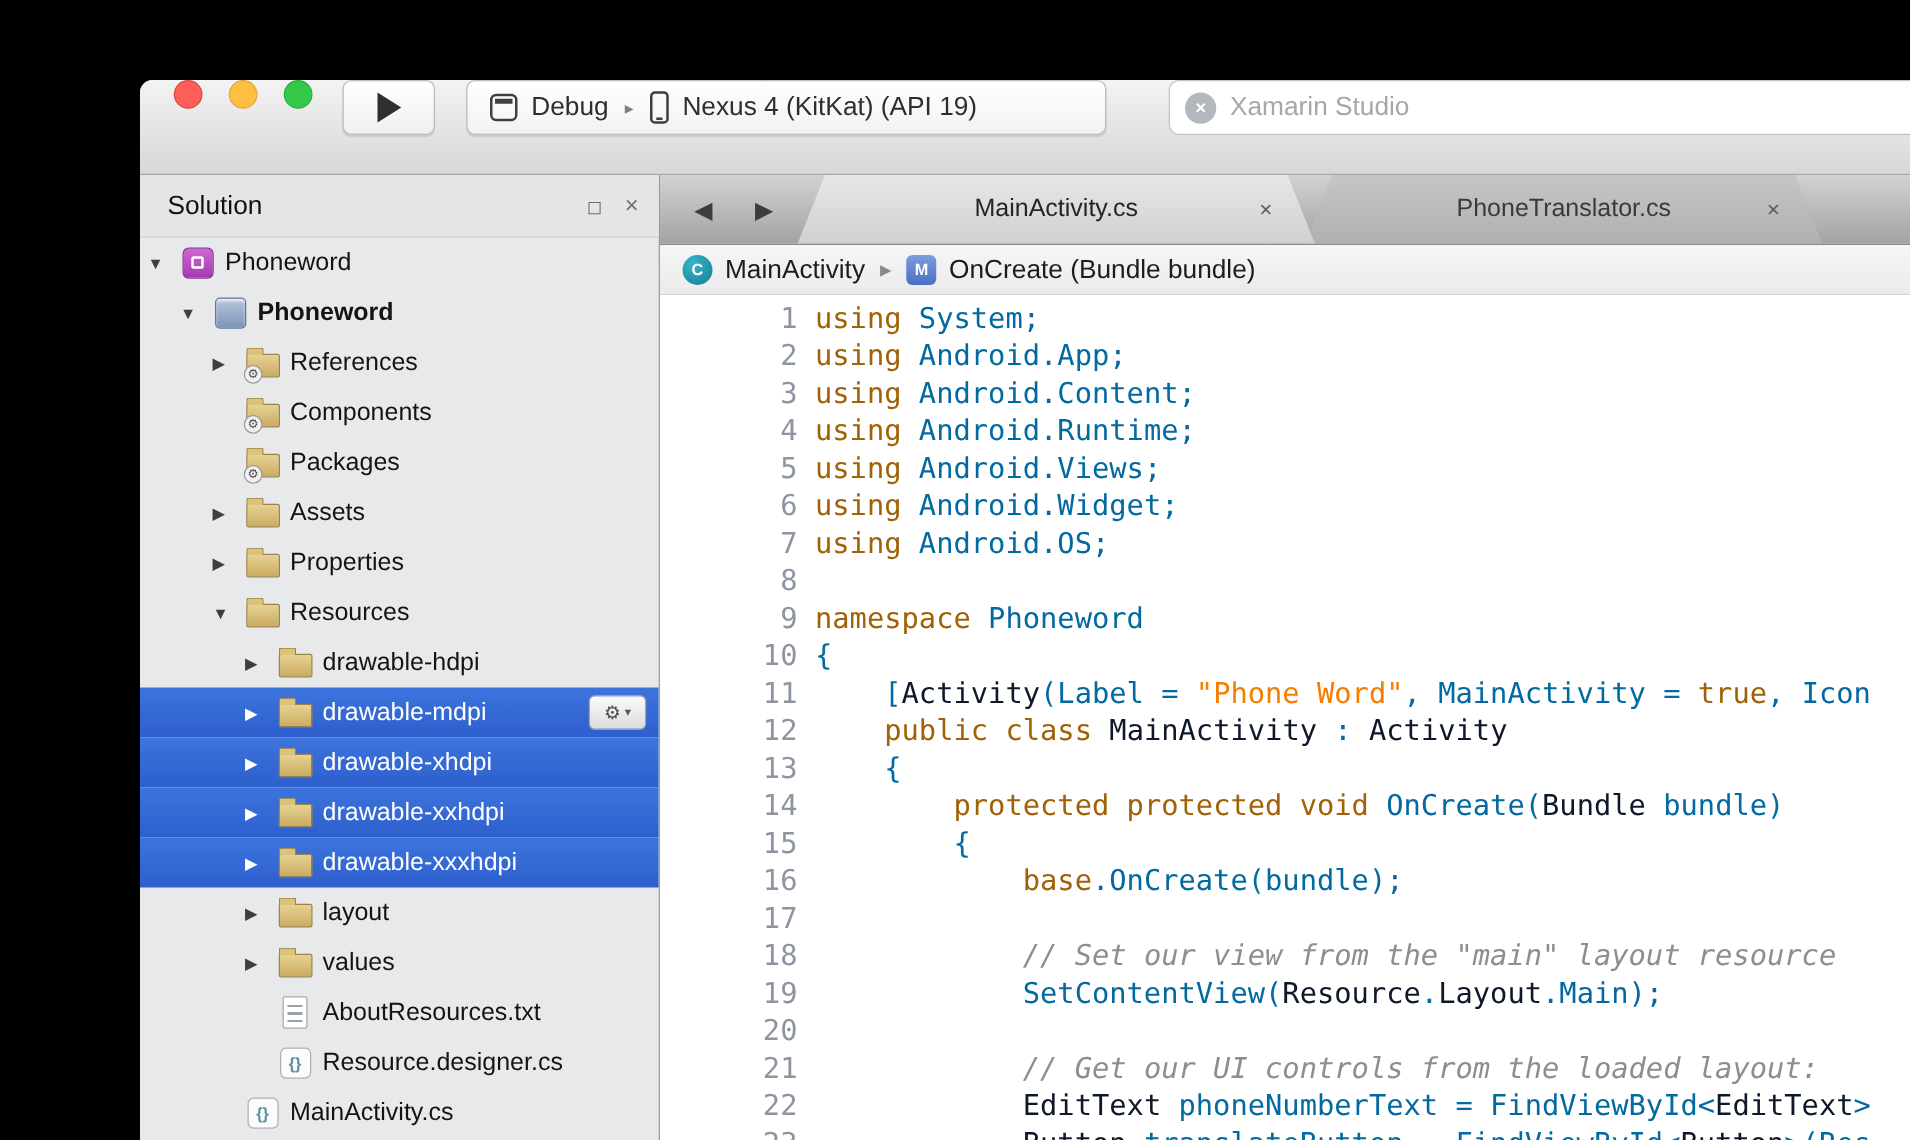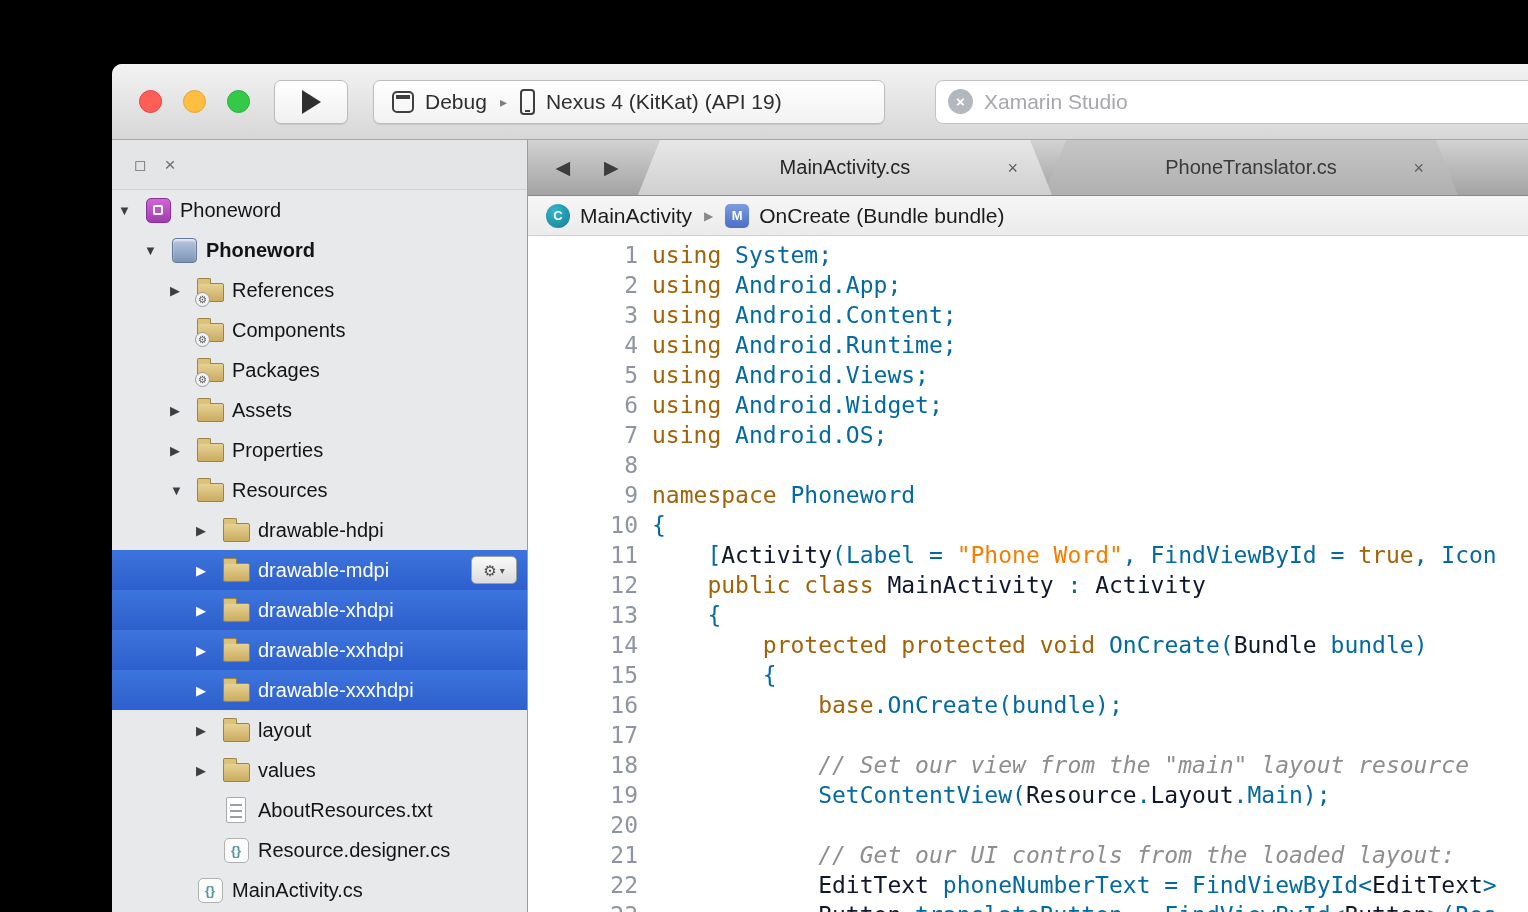--- a/index.html
+++ b/index.html
@@ -1,20 +1,20 @@
 <!DOCTYPE html>
 <html><head>
 <meta charset="utf-8">
 <style>
   *{margin:0;padding:0;box-sizing:border-box}
   html,body{width:1528px;height:912px;overflow:hidden;background:#000;font-family:"Liberation Sans",sans-serif}
   .window{position:absolute;left:112px;top:64px;width:1416px;height:848px;border-radius:10px 0 0 0;overflow:hidden;background:#e8e9eb;display:flex;flex-direction:column}
 
   
-  .titlebar{flex:0 0 76px;background:linear-gradient(#f3f3f3,#d7d7d7);border-bottom:1px solid #a6a6a6;display:flex;align-items:center}
+  .titlebar{flex:0 0 76px;background:linear-gradient(#f3f3f3,#d7d7d7);border-bottom:1px solid #a6a6a6;display:flex;}
   .traffic{display:flex;gap:21px;margin-left:27px;flex:0 0 auto}
   .light{width:23px;height:23px;border-radius:50%}
   .light.red{background:#fd5e57;border:1px solid #e14640}
   .light.yellow{background:#fdbe41;border:1px solid #e0a835}
   .light.green{background:#35c94a;border:1px solid #27b03a}
   .run-btn{margin-left:24px;width:74px;height:44px;border:1px solid #bdbdbd;border-radius:7px;background:linear-gradient(#ffffff,#f0f0f0);display:flex;align-items:center;justify-content:center;box-shadow:0 1px 1px rgba(0,0,0,.10)}
   .play-icon{width:0;height:0;border-left:19px solid #2f2f2f;border-top:12px solid transparent;border-bottom:12px solid transparent}
   .combo{margin-left:25px;width:512px;height:44px;border:1px solid #bdbdbd;border-radius:7px;background:linear-gradient(#ffffff,#f2f2f2);display:flex;align-items:center;padding:0 18px;gap:11px;box-shadow:0 1px 1px rgba(0,0,0,.10)}
   .combo-label{font-size:21px;color:#2e2e2e;white-space:nowrap}
   .debug-icon{width:22px;height:22px;border:2px solid #3f3f3f;border-radius:5px;position:relative;flex:0 0 22px}
@@ -111,20 +111,21 @@
     <div class="search">
       <span class="x-badge">×</span>
       <span class="placeholder">Xamarin Studio</span>
     </div>
   </div>
 
   <div class="main">
 
     <aside class="sidebar">
       <div class="pad-header">
+        <span class="pad-title">Solution</span>
         <span class="pad-icons">
           <span class="pad-dock">◻</span>
           <span class="pad-close">×</span>
         </span>
       </div>
       <div class="tree">
           <div class="tree-row" style="padding-left: 6px;">
             <span class="disclosure">▼</span>
             <span class="node-icon">
               <span class="sol-box">
@@ -292,21 +293,21 @@
           <div class="code-line"><span class="ln">1</span><span class="code-text"><span class="tok-kw">using</span><span class="tok-p"> System;</span></span></div>
           <div class="code-line"><span class="ln">2</span><span class="code-text"><span class="tok-kw">using</span><span class="tok-p"> Android.App;</span></span></div>
           <div class="code-line"><span class="ln">3</span><span class="code-text"><span class="tok-kw">using</span><span class="tok-p"> Android.Content;</span></span></div>
           <div class="code-line"><span class="ln">4</span><span class="code-text"><span class="tok-kw">using</span><span class="tok-p"> Android.Runtime;</span></span></div>
           <div class="code-line"><span class="ln">5</span><span class="code-text"><span class="tok-kw">using</span><span class="tok-p"> Android.Views;</span></span></div>
           <div class="code-line"><span class="ln">6</span><span class="code-text"><span class="tok-kw">using</span><span class="tok-p"> Android.Widget;</span></span></div>
           <div class="code-line"><span class="ln">7</span><span class="code-text"><span class="tok-kw">using</span><span class="tok-p"> Android.OS;</span></span></div>
           <div class="code-line"><span class="ln">8</span><span class="code-text"></span></div>
           <div class="code-line"><span class="ln">9</span><span class="code-text"><span class="tok-kw">namespace</span><span class="tok-p"> Phoneword</span></span></div>
           <div class="code-line"><span class="ln">10</span><span class="code-text"><span class="tok-p">{</span></span></div>
-          <div class="code-line"><span class="ln">11</span><span class="code-text"><span class="tok-p">    [</span><span class="tok-type">Activity</span><span class="tok-p">(Label = </span><span class="tok-str">"Phone Word"</span><span class="tok-p">, FindViewById = </span><span class="tok-kw">true</span><span class="tok-p">, Icon</span></span></div>
+          <div class="code-line"><span class="ln">11</span><span class="code-text"><span class="tok-p">    [</span><span class="tok-type">Activity</span><span class="tok-p">(Label = </span><span class="tok-str">"Phone Word"</span><span class="tok-p">, MainActivity = </span><span class="tok-kw">true</span><span class="tok-p">, Icon</span></span></div>
           <div class="code-line"><span class="ln">12</span><span class="code-text"><span class="tok-p">    </span><span class="tok-kw">public</span><span class="tok-p"> </span><span class="tok-kw">class</span><span class="tok-p"> </span><span class="tok-type">MainActivity</span><span class="tok-p"> : </span><span class="tok-type">Activity</span></span></div>
           <div class="code-line"><span class="ln">13</span><span class="code-text"><span class="tok-p">    {</span></span></div>
           <div class="code-line"><span class="ln">14</span><span class="code-text"><span class="tok-p">        </span><span class="tok-kw">protected</span><span class="tok-p"> </span><span class="tok-kw">protected</span><span class="tok-p"> </span><span class="tok-kw">void</span><span class="tok-p"> OnCreate(</span><span class="tok-type">Bundle</span><span class="tok-p"> bundle)</span></span></div>
           <div class="code-line"><span class="ln">15</span><span class="code-text"><span class="tok-p">        {</span></span></div>
           <div class="code-line"><span class="ln">16</span><span class="code-text"><span class="tok-p">            </span><span class="tok-kw">base</span><span class="tok-p">.OnCreate(bundle);</span></span></div>
           <div class="code-line"><span class="ln">17</span><span class="code-text"></span></div>
           <div class="code-line"><span class="ln">18</span><span class="code-text"><span class="tok-p">            </span><span class="tok-com">// Set our view from the "main" layout resource</span></span></div>
           <div class="code-line"><span class="ln">19</span><span class="code-text"><span class="tok-p">            SetContentView(</span><span class="tok-type">Resource</span><span class="tok-p">.</span><span class="tok-type">Layout</span><span class="tok-p">.Main);</span></span></div>
           <div class="code-line"><span class="ln">20</span><span class="code-text"></span></div>
           <div class="code-line"><span class="ln">21</span><span class="code-text"><span class="tok-p">            </span><span class="tok-com">// Get our UI controls from the loaded layout:</span></span></div>

